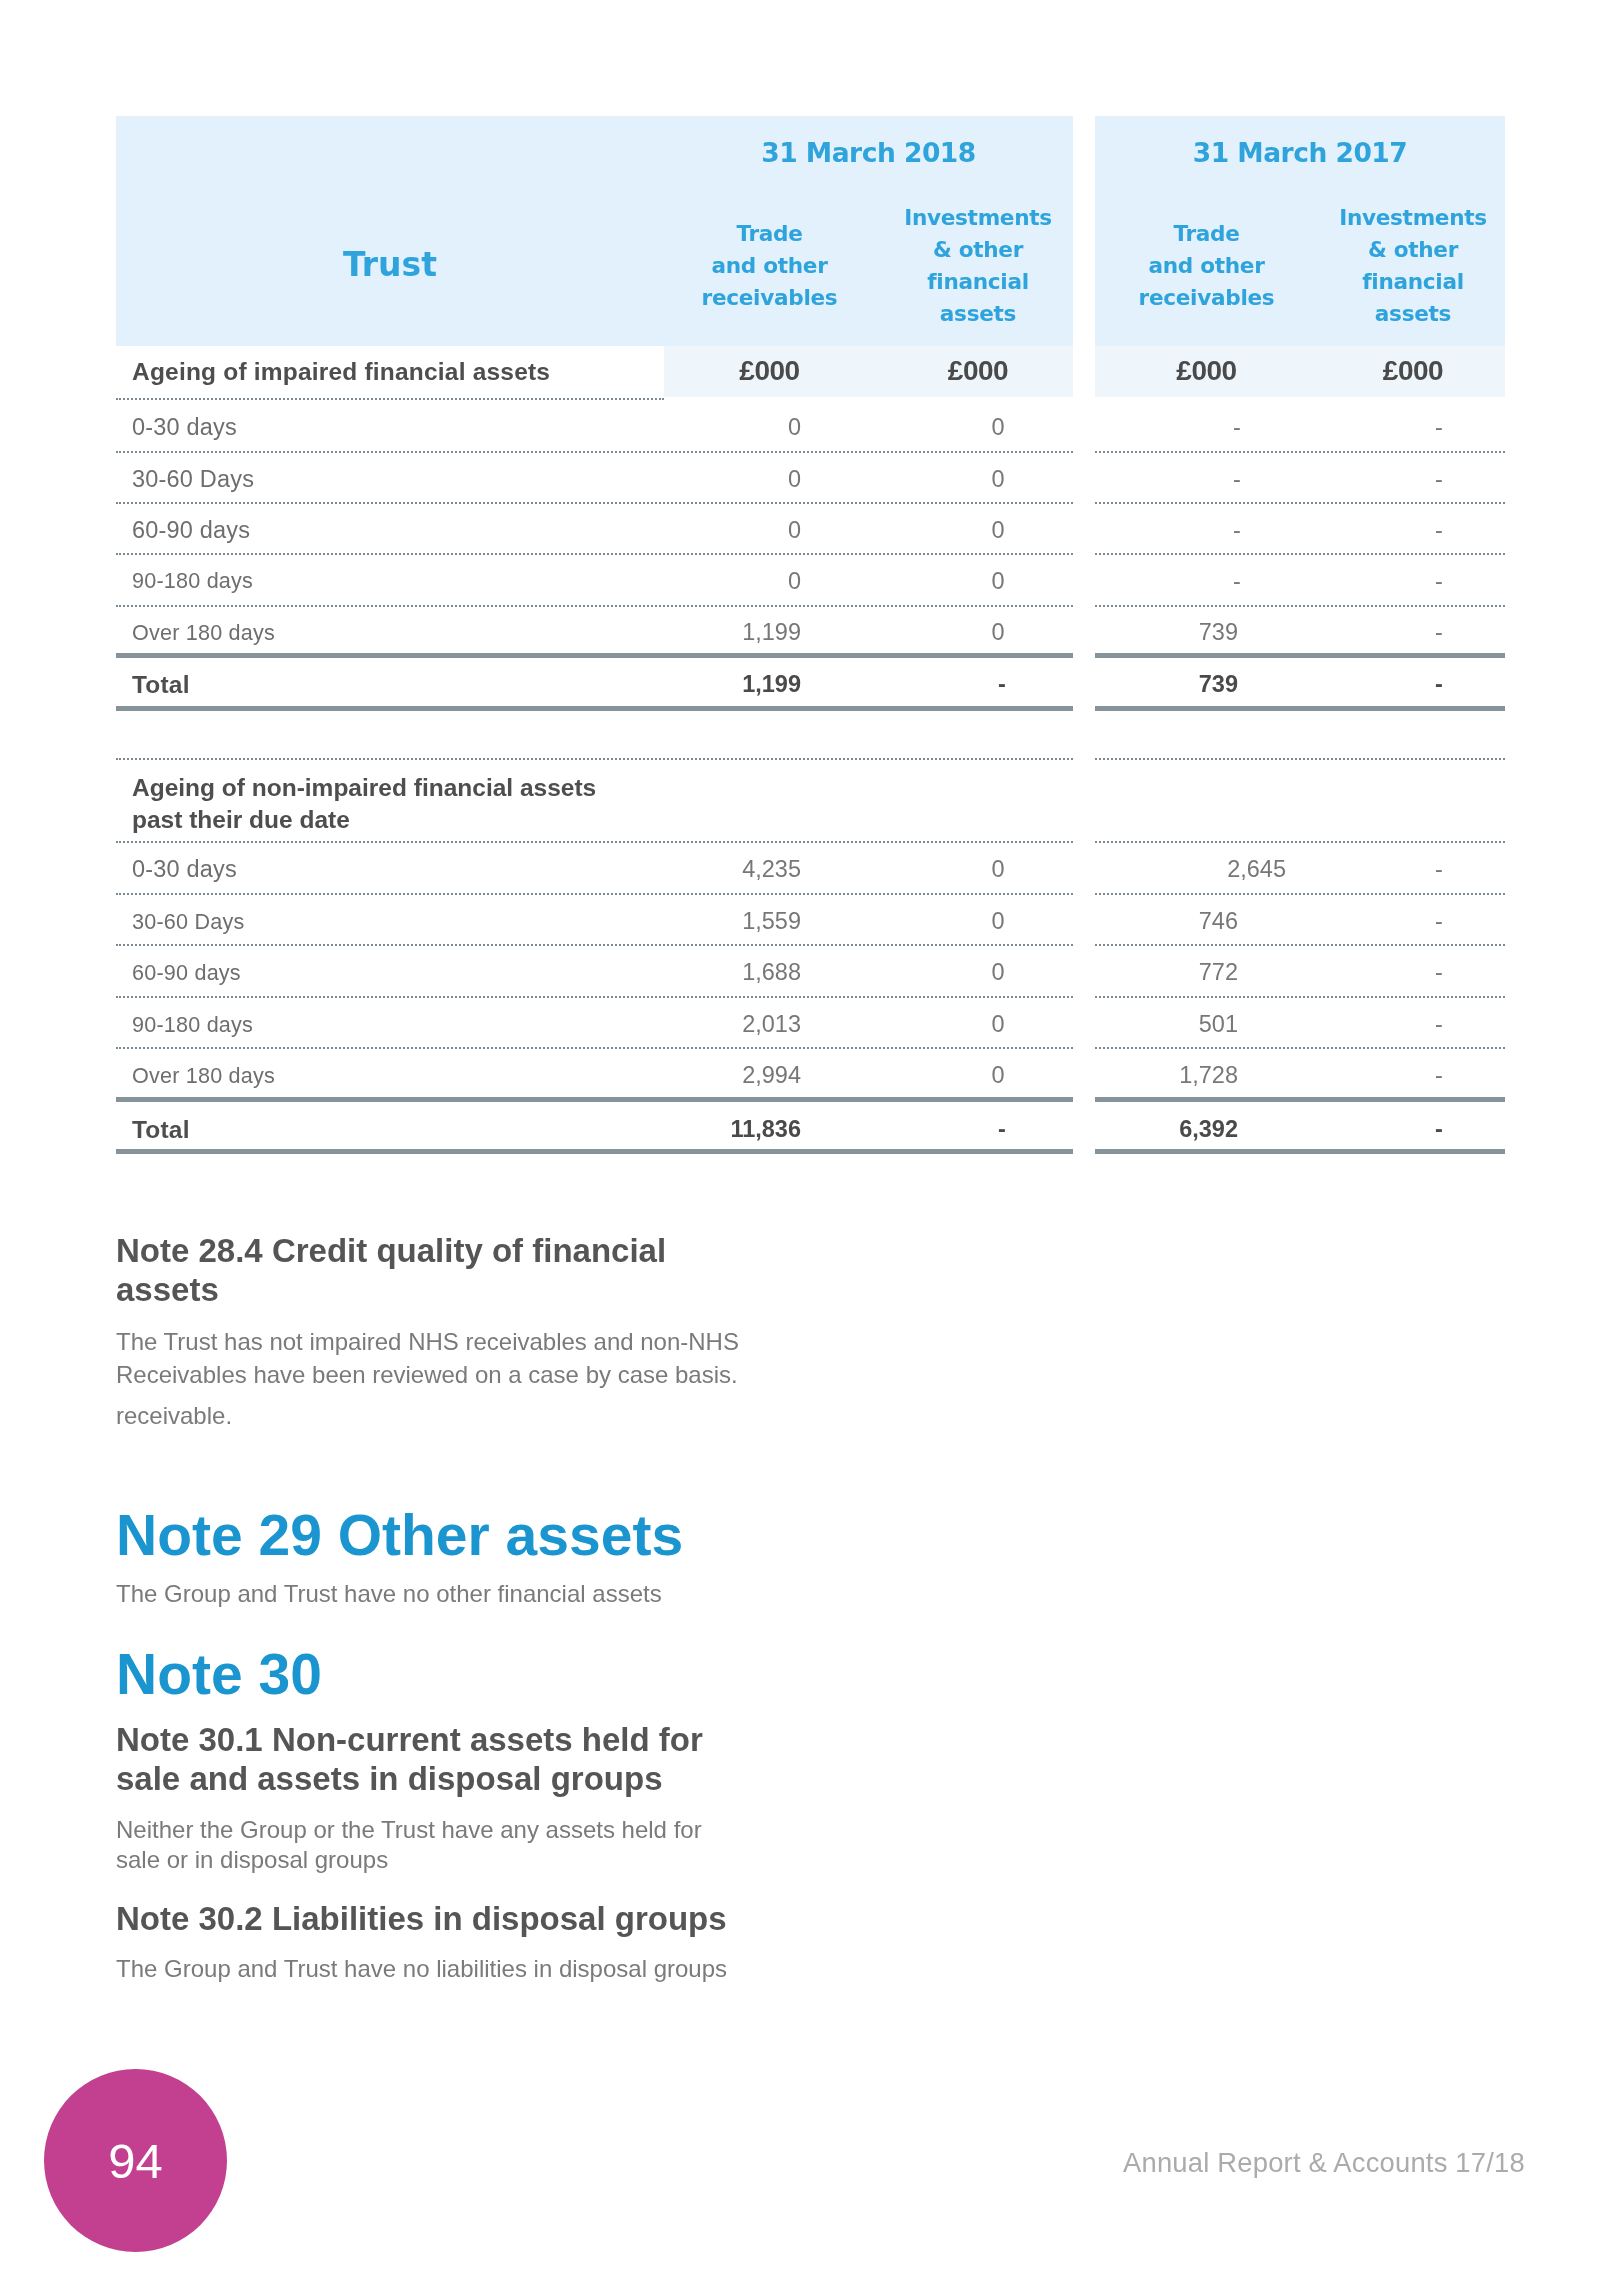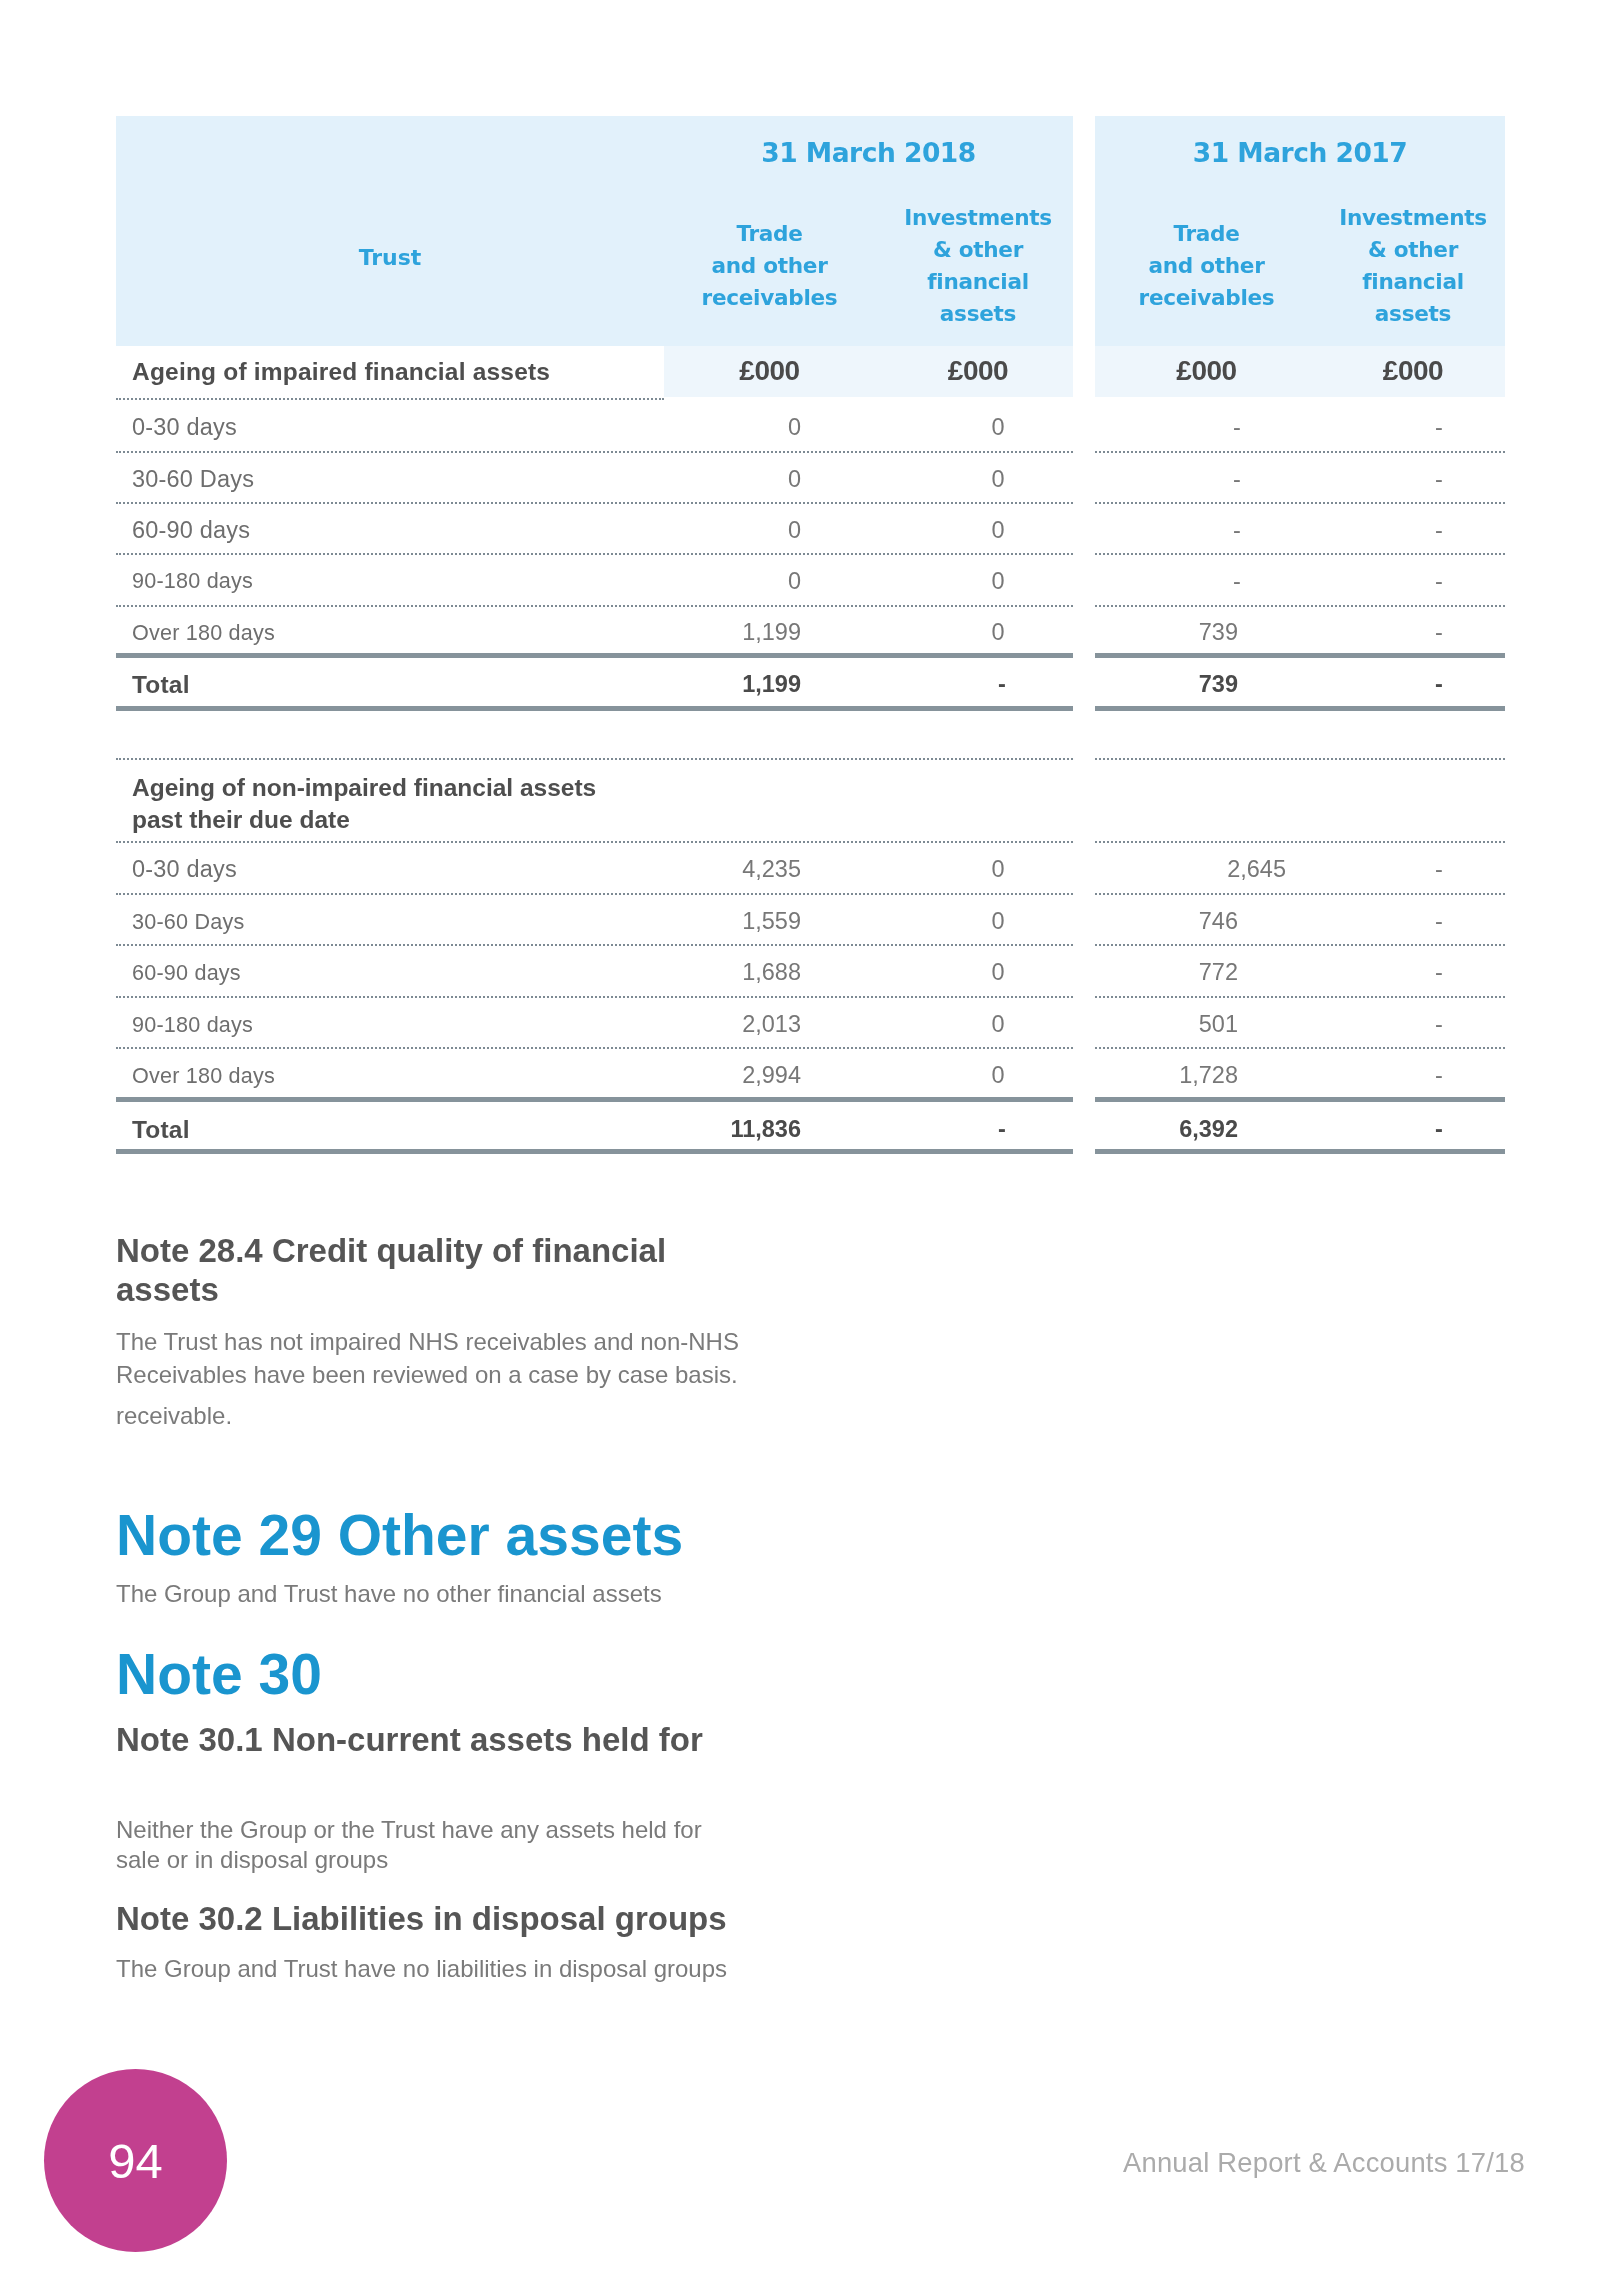--- a/index.html
+++ b/index.html
@@ -12,21 +12,21 @@
 
   
   .hdr-band { position: absolute; background: #E2F1FB; }
   .unit-band { position: absolute; background: #EEF6FC; }
   .hdr-text {
     position: absolute; color: #2EA3DC; font-weight: bold;
     text-align: center; font-family: "DejaVu Sans", sans-serif;
   }
   .date-hdr { font-size: 26.5px; letter-spacing: -0.5px; }
   .col-hdr { font-size: 21.6px; line-height: 32px; letter-spacing: -0.3px; }
-  .trust-hdr { font-size: 22px; }
+  .trust-hdr { font-size: 33px; }
   .unit {
     position: absolute; font-size: 28px; font-weight: bold; color: #4a4a4a;
     text-align: center; letter-spacing: -0.5px;
     font-family: "Liberation Sans", sans-serif;
   }
 
   
   .dot {
     position: absolute; height: 0;
     border-top: 2.9px dotted #7d8a93;
@@ -275,20 +275,21 @@
 <div>
   <div class="h-main" style="top:1504px;">Note 29 Other assets</div>
   <div class="p" style="top:1577px;">The Group and Trust have no other financial assets</div>
 </div>
 
 <div>
   <div class="h-main" style="top:1643px;">Note 30</div>
 
   <div class="h-sub" style="top:1720px;">
     <div>Note 30.1 Non-current assets held for</div>
+    <div>sale and assets in disposal groups</div>
   </div>
   <div class="p" style="top:1815px; line-height:30px;">
     <div>Neither the Group or the Trust have any assets held for</div>
     <div>sale or in disposal groups</div>
   </div>
 
   <div class="h-sub" style="top:1899px;">Note 30.2 Liabilities in disposal groups</div>
   <div class="p" style="top:1952px;">The Group and Trust have no liabilities in disposal groups</div>
 </div>
 

